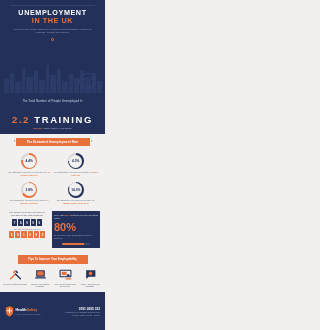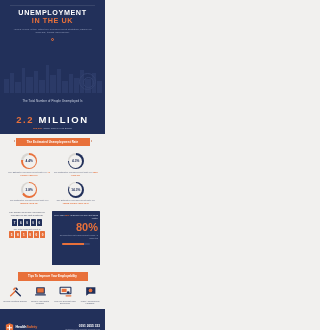--- a/index.html
+++ b/index.html
@@ -129,22 +129,22 @@
     width:5.2px; height:6.5px; border-radius:.6px;
     font-size:3px; font-weight:bold; color:#fff;
     display:flex; align-items:center; justify-content:center;
   }
   .dg.dark { background:#22305a; }
   .dg.org  { background:#e8703a; }
   .mini {
     font-size:2.2px; color:#6a7086; margin:2px 0 1.5px;
   }
   .panel-r {
-    flex:1; background:#22305a; text-align:right;
-    padding:3px 2px 20px; border-radius:.5px;
+    flex:1; background:#22305a; text-align:left;
+    padding:3px 2px 3px; border-radius:.5px;
   }
   .panel-r .t {
     font-size:2.2px; color:#cfd6e6; line-height:3px;
   }
   .panel-r .t b { color:#e8703a; }
   .pct {
     font-size:11px; font-weight:bold; color:#e8703a;
     line-height:12px; margin:1px 0;
   }
   .panel-r .b { font-size:2.1px; color:#9aa4c0; line-height:2.8px; }
@@ -219,21 +219,21 @@
     <div class="title2">IN THE UK</div>
     <div class="hero-sub">Here's a look at the latest UK unemployment statistics, based on analysis, trends and figures.</div>
     <div class="hero-dot"></div>
 
     <div class="total-label">The Total Number of People Unemployed Is</div>
   </div>
 
   <div class="bignum-wrap">
     <div class="bignum">
       <span class="v">2.2</span>
-      <span class="u">MILLION</span>
+      <span class="u">TRAINING</span>
     </div>
     <div class="bignum-note">
       <b>123,000</b>
       <span>Higher Than a Year Earlier</span>
     </div>
   </div>
 
   <div class="banner-zone">
     <div class="banner">The Estimated Unemployment Rate</div>
   </div>

